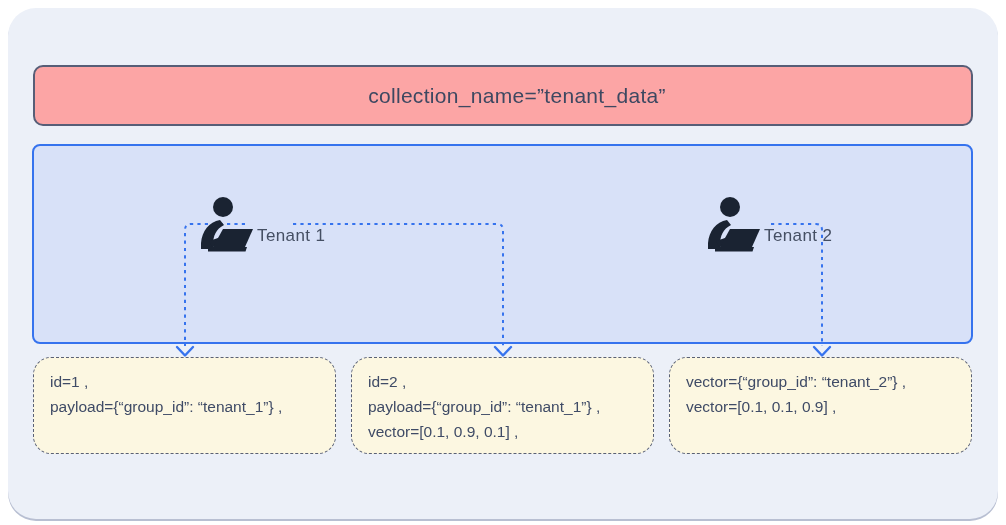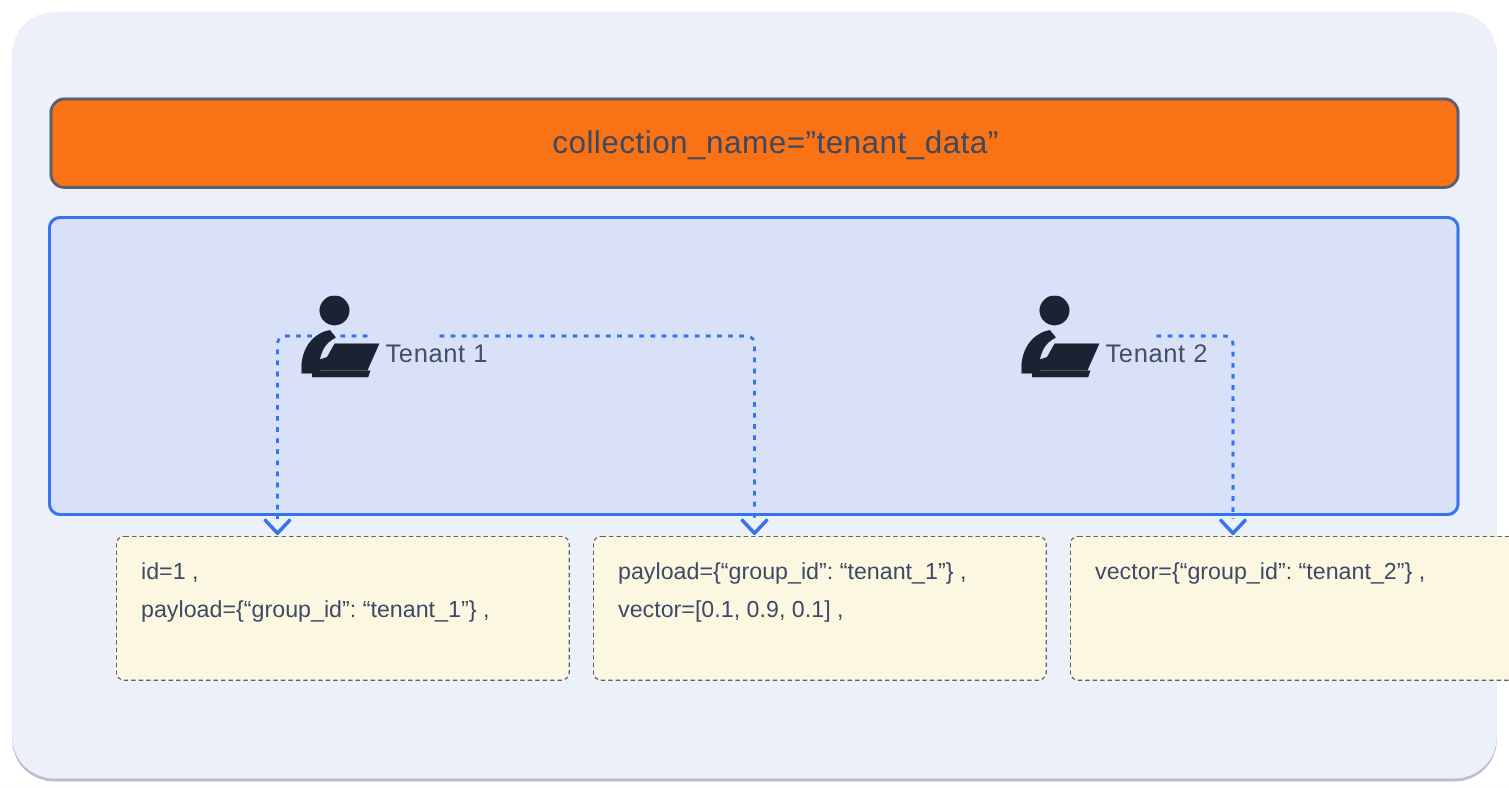--- a/index.html
+++ b/index.html
@@ -19,46 +19,45 @@
     font-family:"Liberation Sans","DejaVu Sans",sans-serif;
   }
   .canvas{position:relative;width:1006px;height:525px;background:#ffffff;}
   .card{
     position:absolute;left:8px;top:8px;width:990px;height:511px;
     background:var(--card-fill);border-radius:28px;
     box-shadow:0 2px 0 0 #b8bfd2;
   }
   .collection-box{
     position:absolute;left:33px;top:65px;width:940px;height:61px;
-    background:#f97316;border:2px solid var(--box-border);border-radius:10px;
+    background:#fca5a5;border:2px solid var(--box-border);border-radius:10px;
     display:flex;align-items:center;justify-content:center;padding-left:28px;
   }
   .collection-box span{
     font-size:21px;color:var(--text-dark);letter-spacing:0.3px;
   }
   .tenant-panel{
     position:absolute;left:32px;top:144px;width:941px;height:200px;
     background:var(--panel-fill);border:2px solid var(--accent-blue);border-radius:8px;
   }
   .tenant{
     position:absolute;top:197px;width:140px;
     display:flex;flex-direction:row;align-items:center;
   }
   .tenant-1{left:199px;}
-  .tenant-2{left:679px;}
+  .tenant-2{left:706px;}
   .tenant svg{width:58px;height:56px;display:block;}
   .tenant-label{
     margin-top:21px;font-size:17px;color:#454f63;letter-spacing:0.4px;
   }
   .record-box{
     position:absolute;top:357px;width:303px;height:97px;
     background:var(--record-fill);
-    border:1.5px dashed var(--record-border);border-radius:6px;
+    border:1.5px dashed var(--record-border);border-radius:18px;
     padding:11px 16px;
-    margin-left:44px;
   }
   .record-1{left:33px;}
   .record-2{left:351px;}
   .record-3{left:669px;}
   .record-line{
     font-size:15.5px;line-height:25px;color:#3f4b66;white-space:nowrap;
   }
   .overlay{
     position:absolute;left:0;top:0;width:1006px;height:525px;
     pointer-events:none;
@@ -114,20 +113,22 @@
     </svg>
     <div class="tenant-label">Tenant 2</div>
   </div>
 
   <div class="record-box record-1">
     <div class="record-line">id=1 ,</div>
     <div class="record-line">payload={“group_id”: “tenant_1”} ,</div>
   </div>
 
   <div class="record-box record-2">
+    <div class="record-line">id=2 ,</div>
     <div class="record-line">payload={“group_id”: “tenant_1”} ,</div>
     <div class="record-line">vector=[0.1, 0.9, 0.1] ,</div>
   </div>
 
   <div class="record-box record-3">
     <div class="record-line">vector={“group_id”: “tenant_2”} ,</div>
+    <div class="record-line">vector=[0.1, 0.1, 0.9] ,</div>
   </div>
 </div>
 
 </body></html>

